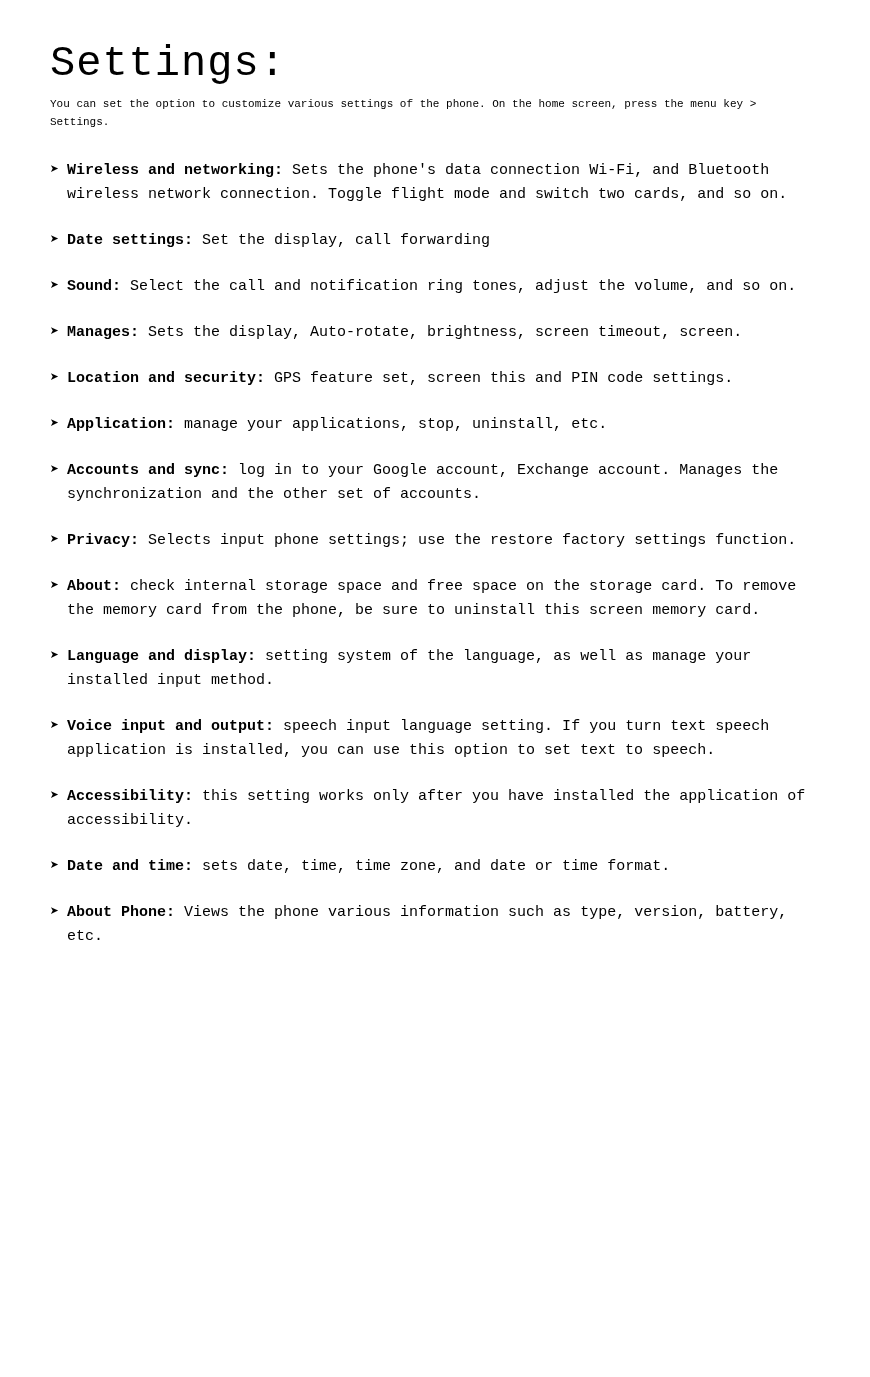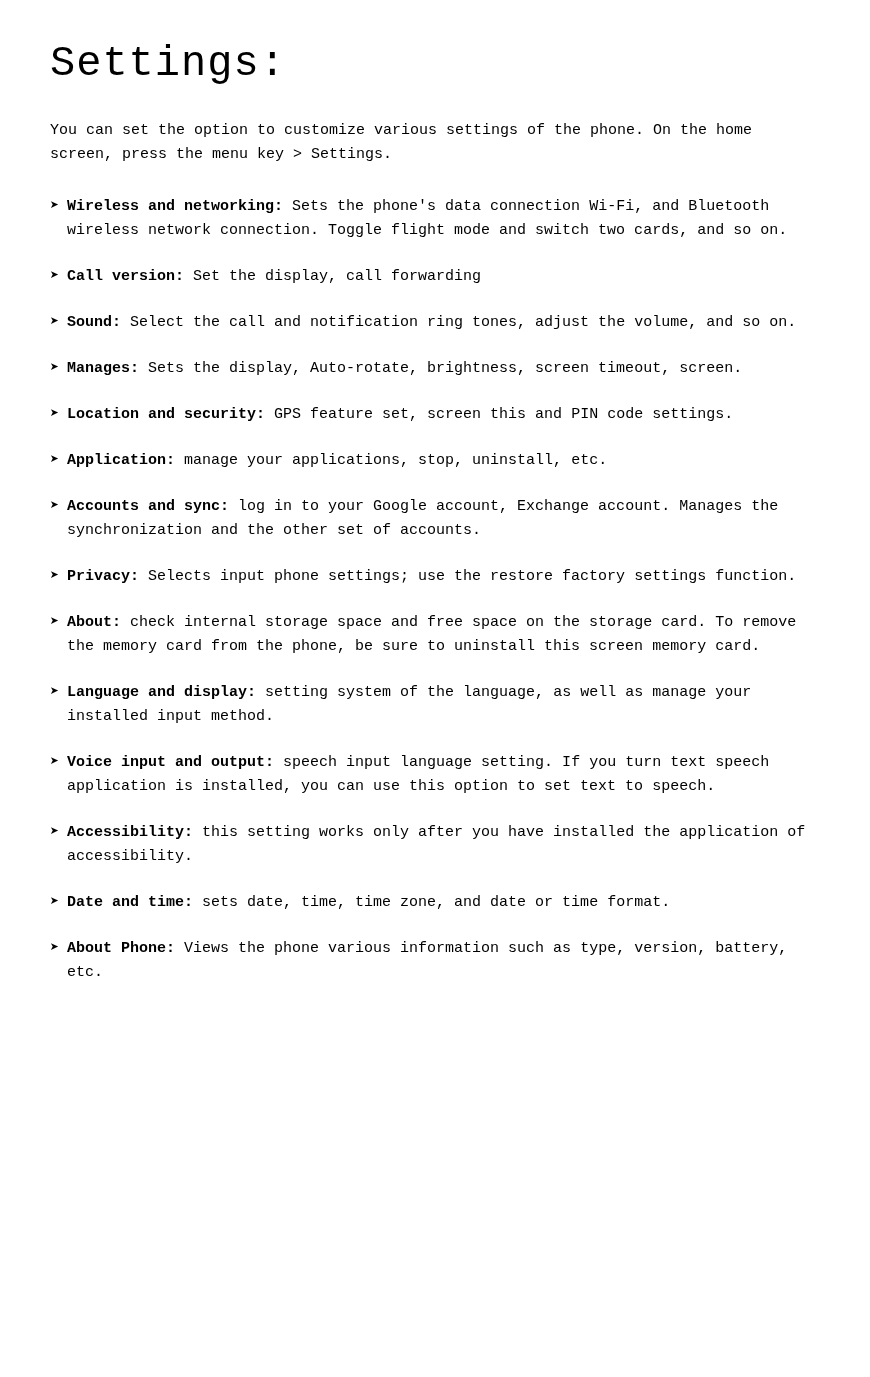--- a/index.html
+++ b/index.html
@@ -14,26 +14,26 @@
       width: 870px;
       min-height: 1377px;
       padding: 40px 50px 40px 50px;
       color: #000000;
     }
 
     .page-title {
       font-size: 42px;
       font-weight: normal;
       font-family: 'Courier New', Courier, monospace;
-      margin-bottom: 31px;
+      margin-bottom: 8px;
       letter-spacing: 1px;
     }
 
     .intro-text {
-      font-size: 15px;
+      font-size: 11px;
       font-family: 'Courier New', Courier, monospace;
       line-height: 1.6;
       margin-bottom: 28px;
     }
 
     .settings-list {
       list-style: none;
       padding: 0;
     }
 
@@ -75,21 +75,21 @@
 
 <ul class="settings-list">
 <li>
       <span class="arrow">➤</span>
       <span class="content"><span class="item-title">Wireless and networking: </span><span>Sets the phone's data connection Wi-Fi, and
       Bluetooth wireless network connection. Toggle flight mode and switch
       two cards, and so on.</span></span>
     </li>
     <li>
       <span class="arrow">➤</span>
-      <span class="content"><span class="item-title">Call version: </span><span>Set the display, call forwarding</span></span>
+      <span class="content"><span class="item-title">Date settings: </span><span>Set the display, call forwarding</span></span>
     </li>
     <li>
       <span class="arrow">➤</span>
       <span class="content"><span class="item-title">Sound: </span><span>Select the call and notification ring tones, adjust the volume,
       and so on.</span></span>
     </li>
     <li>
       <span class="arrow">➤</span>
       <span class="content"><span class="item-title">Manages: </span><span>Sets the display, Auto-rotate, brightness, screen timeout,
       screen.</span></span>

